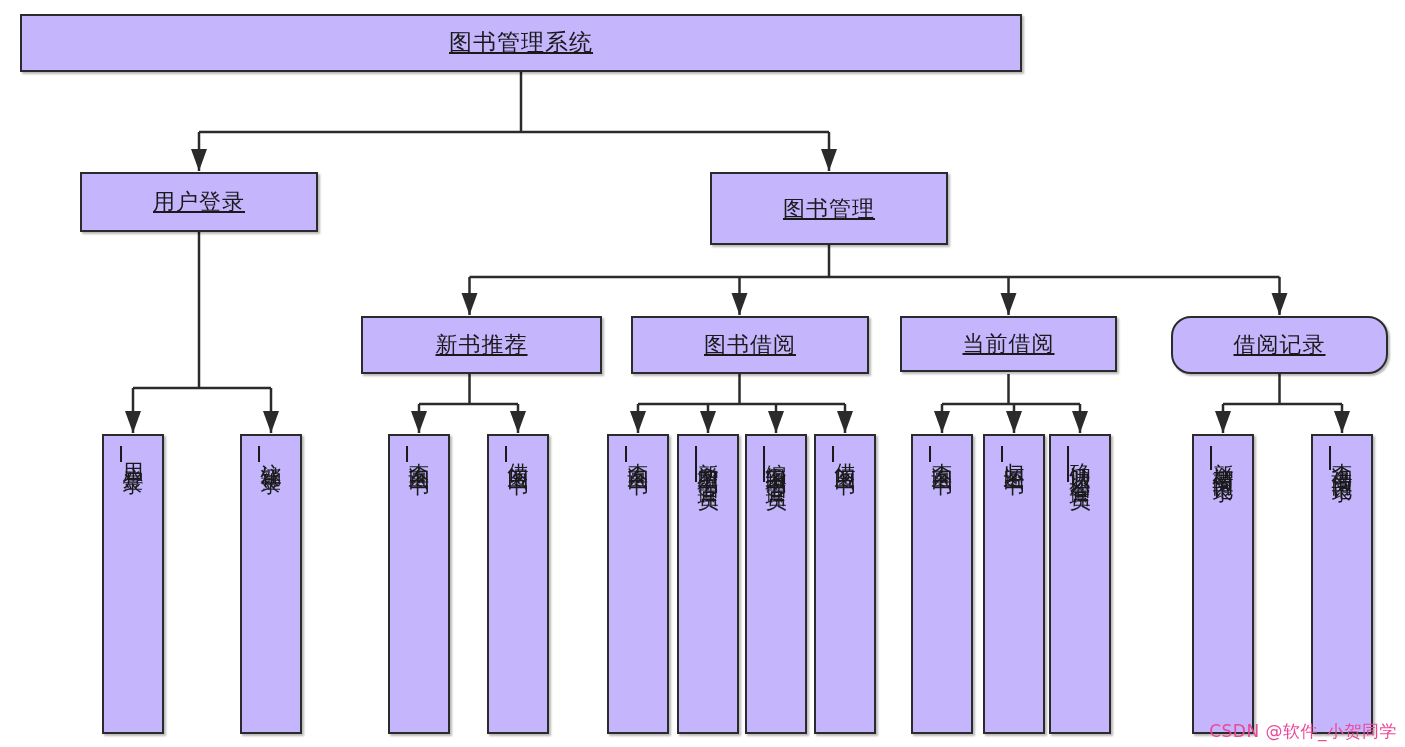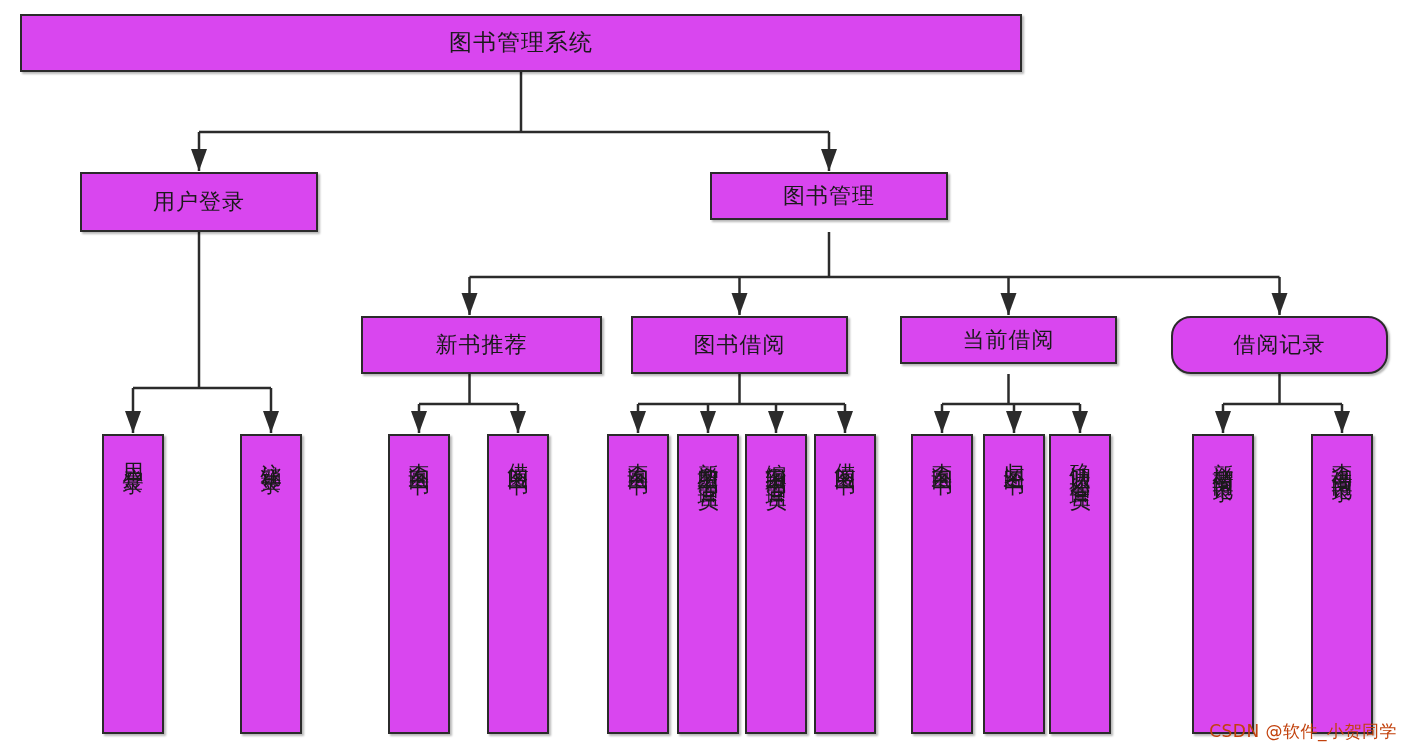--- a/index.html
+++ b/index.html
@@ -16,28 +16,29 @@
   }
   #canvas {
     position: absolute;
     left: 0; top: 0;
     width: 1405px;
     height: 747px;
   }
   .node {
     position: absolute;
     box-sizing: border-box;
-    background: #d946ef;
+    background: #c4b5fd;
     border: 2px solid #2b2b2b;
     box-shadow: 2px 2px 2px rgba(0,0,0,0.28);
     display: flex;
     align-items: center;
     justify-content: center;
     color: #1a1a1a;
     z-index: 2;
+    text-decoration: underline;
   }
   .node .label {
     display: block;
     text-align: center;
     line-height: 1.18;
     white-space: nowrap;
   }
   
   .node.horiz .label {
     font-size: 22px;
@@ -58,21 +59,21 @@
     font-size: 21px;
     line-height: 1.05;
     letter-spacing: 4px;
     white-space: nowrap;
   }
   #wm {
     position: absolute;
     right: 8px;
     bottom: 4px;
     font-size: 17px;
-    color: #c2410c;
+    color: #ec4899;
     letter-spacing: 0.5px;
     z-index: 5;
     white-space: nowrap;
     font-family: "DejaVu Sans", "Liberation Sans", sans-serif;
   }
   svg#edges {
     position: absolute;
     left: 0; top: 0;
     width: 1405px;
     height: 747px;
@@ -147,31 +148,31 @@
       <polygon points="1334,411 1350,411 1342,433"></polygon>
     </svg>
 
   <div class="node horiz top" id="n-root" style="left: 20px; top: 14px; width: 1002px; height: 58px;">
     <span class="label">图书管理系统</span>
   </div>
 
   <div class="node horiz" id="n-l2-0" style="left: 80px; top: 172px; width: 238px; height: 60px;">
     <span class="label">用户登录</span>
   </div>
-  <div class="node horiz" id="n-l2-1" style="left: 710px; top: 172px; width: 238px; height: 48px;">
+  <div class="node horiz" id="n-l2-1" style="left: 710px; top: 172px; width: 238px; height: 73px;">
     <span class="label">图书管理</span>
   </div>
 
   <div class="node horiz" id="n-l3-0" style="left: 361px; top: 316px; width: 241px; height: 58px;">
     <span class="label">新书推荐</span>
   </div>
-  <div class="node horiz" id="n-l3-1" style="left: 631px; top: 316px; width: 217px; height: 58px;">
+  <div class="node horiz" id="n-l3-1" style="left: 631px; top: 316px; width: 238px; height: 58px;">
     <span class="label">图书借阅</span>
   </div>
-  <div class="node horiz" id="n-l3-2" style="left: 900px; top: 316px; width: 217px; height: 48px;">
+  <div class="node horiz" id="n-l3-2" style="left: 900px; top: 316px; width: 217px; height: 56px;">
     <span class="label">当前借阅</span>
   </div>
   <div class="node horiz" id="n-l3-3" style="left: 1171px; top: 316px; width: 217px; height: 58px; border-radius: 20px;">
     <span class="label">借阅记录</span>
   </div>
 
   <div class="node vert" id="n-lf-0" style="left: 102px; top: 434px; width: 62px; height: 300px;">
     <span class="label">用户登录</span>
   </div>
   <div class="node vert" id="n-lf-1" style="left: 240px; top: 434px; width: 62px; height: 300px;">

